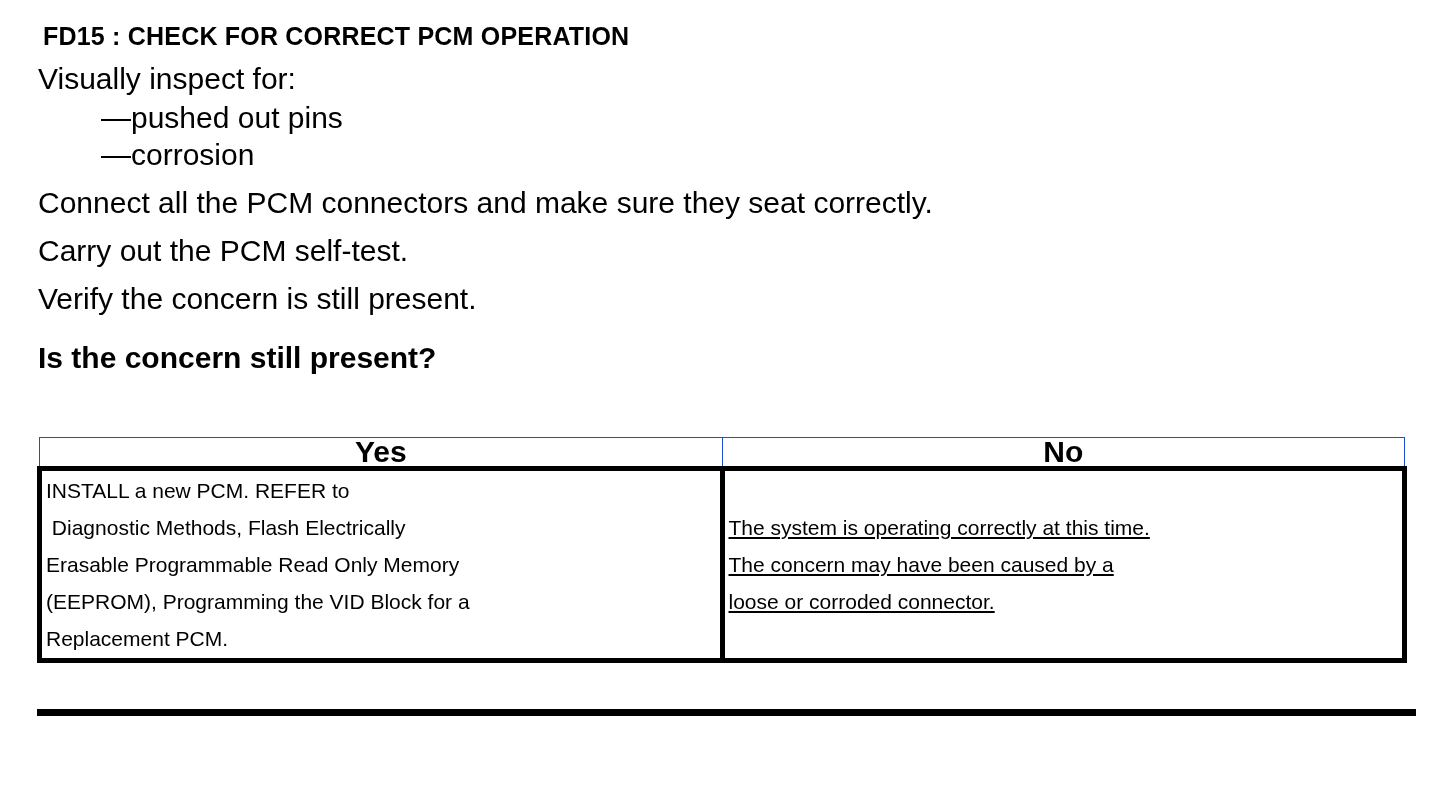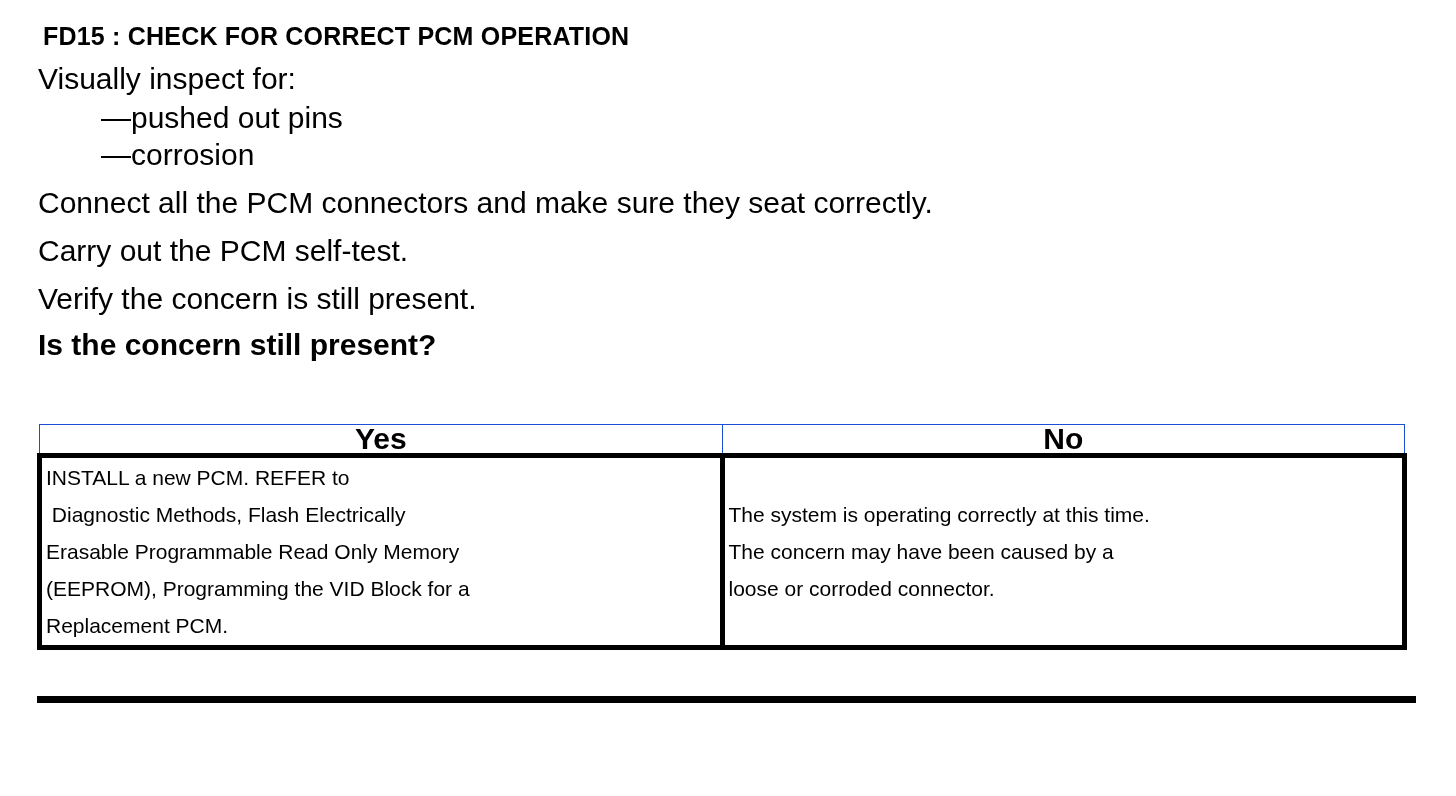--- a/index.html
+++ b/index.html
@@ -40,21 +40,21 @@
   }
   .inspect-item {
     font-size: 30px;
     line-height: 37px;
     margin-left: 29px;
   }
   .question {
     font-size: 30px;
     line-height: 37px;
     font-weight: 700;
-    margin-top: 9px;
+    margin-top: 22px;
   }
   table.decision-table {
     border-collapse: collapse;
     table-layout: fixed;
     width: 1370px;
     margin: 61px 0 0 -1px;
   }
   table.decision-table th {
     border: 1px solid #1d4ed8;
     font-size: 30px;
@@ -65,21 +65,21 @@
     line-height: 28px;
   }
   table.decision-table td {
     border: 5px solid #000000;
     font-size: 21px;
     line-height: 37px;
     vertical-align: middle;
     white-space: pre-wrap;
     padding: 1px 2px 1px 4px;
   }
-  td.no-cell { padding-left: 7px; }
+  td.no-cell { padding-left: 7px; text-decoration: underline; }
   .page-rule {
     width: 1379px;
     height: 7px;
     background: #000000;
     margin: 46px 0 0 -1px;
   }
 </style>
 </head>
 <body>
 

